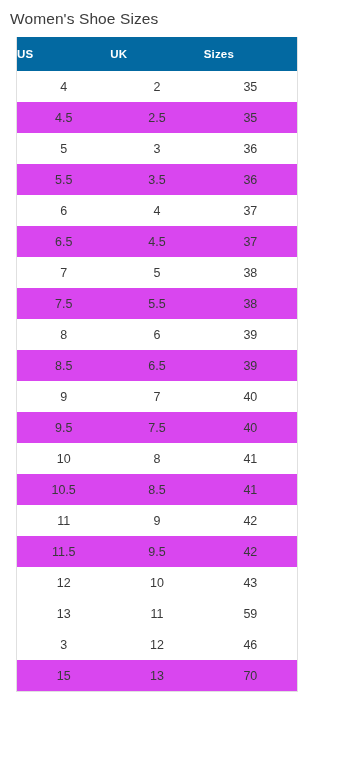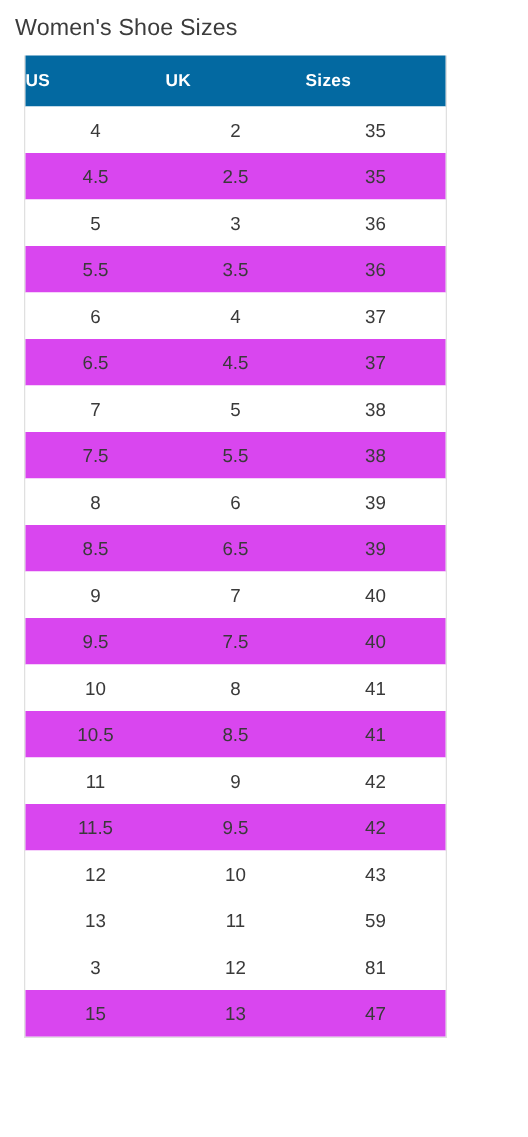--- a/index.html
+++ b/index.html
@@ -182,24 +182,24 @@
             <td>43</td>
           </tr>
           <tr class="row-odd">
             <td>13</td>
             <td>11</td>
             <td>59</td>
           </tr>
           <tr class="row-odd">
             <td>3</td>
             <td>12</td>
-            <td>81</td>
+            <td>46</td>
           </tr>
           <tr class="row-even">
             <td>15</td>
             <td>13</td>
-            <td>47</td>
+            <td>70</td>
           </tr>
         </tbody>
     </table>
   </div>
 
 </div>
 
 </body></html>

